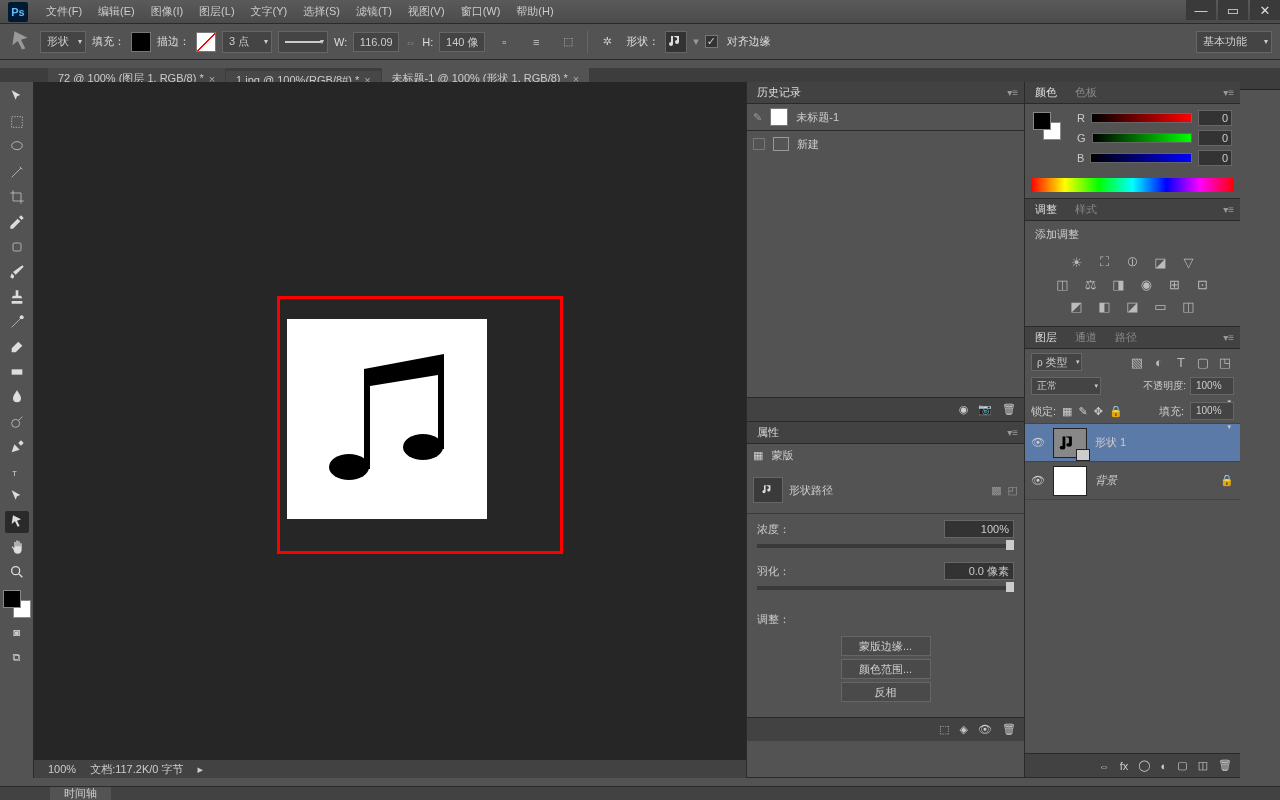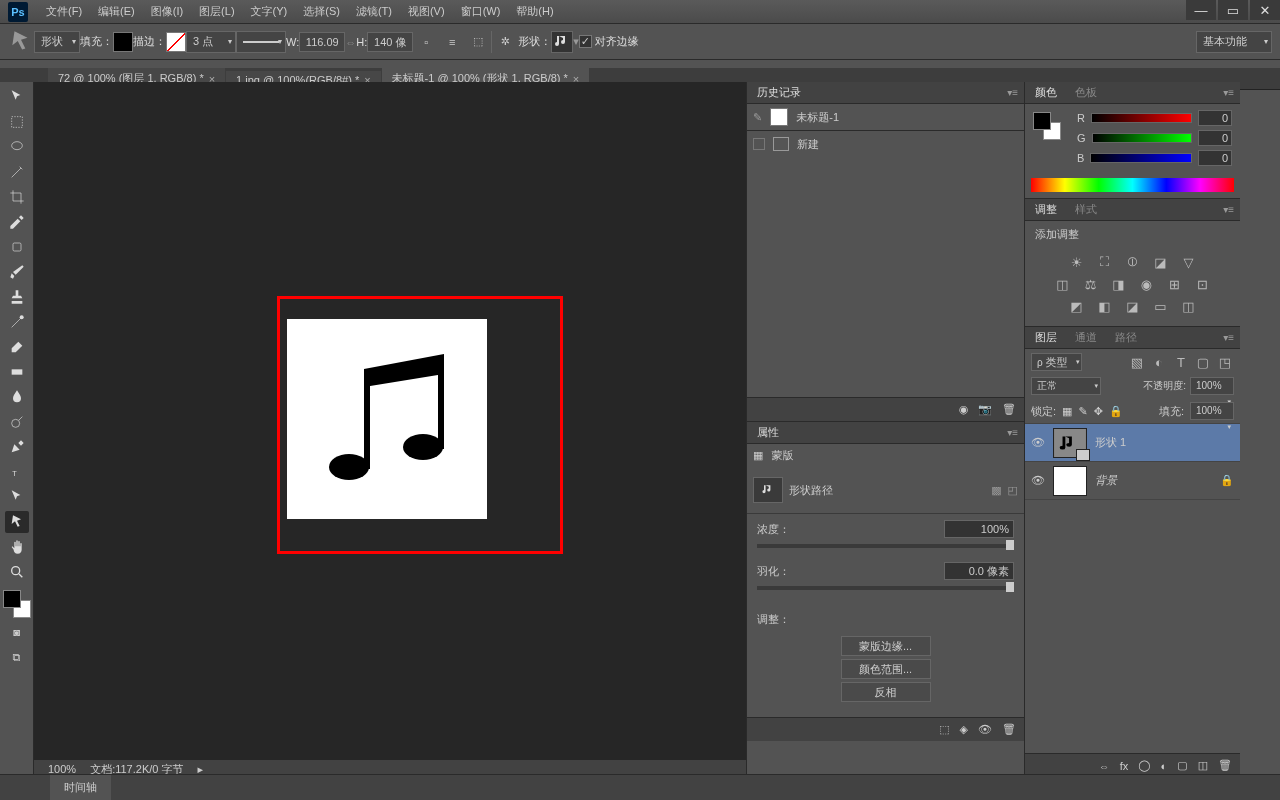--- a/index.html
+++ b/index.html
@@ -2,21 +2,21 @@
 <html><head>
 <meta charset="utf-8">
 <style>
 * { margin:0; padding:0; box-sizing:border-box; font-family:"Microsoft YaHei",Tahoma,sans-serif; font-size:11px; color:#ccc; user-select:none; }
 body { background:#535353; width:1280px; height:800px; overflow:hidden; position:relative; }
 .menubar { height:24px; background:linear-gradient(#5a5a5a,#4b4b4b); display:flex; align-items:center; padding:0 8px; border-bottom:1px solid #2a2a2a; }
 .ps-logo { width:20px; height:20px; background:#001a33; color:#5bc0ff; font-weight:bold; font-size:11px; display:flex; align-items:center; justify-content:center; border-radius:2px; margin-right:10px; }
 .menu-item { padding:0 8px; cursor:default; }
 .win-controls { position:absolute; right:0; top:0; display:flex; }
 .win-btn { width:30px; height:20px; background:#3a3a3a; margin-left:2px; display:flex; align-items:center; justify-content:center; color:#ddd; font-size:13px; }
-.optbar { height:36px; background:#535353; border-bottom:1px solid #2a2a2a; display:flex; align-items:center; padding:0 8px; position:relative; }
+.optbar { height:36px; background:#535353; border-bottom:1px solid #2a2a2a; display:flex; align-items:center; padding:0 8px; gap:6px; position:relative; }
 .opt-icon { width:26px; height:26px; display:flex; align-items:center; justify-content:center; }
 .opt-dd { height:22px; background:#444; border:1px solid #666; padding:0 16px 0 6px; display:flex; align-items:center; position:relative; }
 .opt-dd::after { content:"▾"; position:absolute; right:3px; font-size:8px; }
 .opt-label { color:#ddd; }
 .opt-sw { width:20px; height:20px; background:#000; border:1px solid #777; }
 .opt-sw2 { width:20px; height:20px; background:linear-gradient(135deg,#fff 48%,red 48%,red 54%,#fff 54%); border:1px solid #777; }
 .opt-num { width:46px; height:20px; background:#444; border:1px solid #666; text-align:center; line-height:18px; }
 .opt-chk { width:13px; height:13px; background:#333; border:1px solid #777; display:inline-flex; align-items:center; justify-content:center; margin-right:3px; }
 .tabbar { height:22px; background:#3d3d3d; display:flex; align-items:flex-end; padding-left:48px; border-bottom:1px solid #222;margin-top:8px; }
 .doc-tab { padding:3px 10px; background:#474747; color:#ddd; margin-right:1px; font-size:11px; display:flex; align-items:center; gap:5px; }
@@ -65,21 +65,21 @@
 .layer-foot { height:24px; background:#424242; display:flex; align-items:center; justify-content:flex-end; gap:10px; padding:0 8px; color:#aaa; border-top:1px solid #2a2a2a; }
 .prop-row { display:flex; align-items:center; justify-content:space-between; padding:6px 10px; }
 .prop-val { width:70px; height:18px; background:#333; border:1px solid #666; text-align:right; padding-right:4px; line-height:16px; }
 .prop-btn { height:20px; padding:0 14px; background:#4a4a4a; border:1px solid #666; line-height:18px; margin:3px auto; display:block; width:90px; text-align:center; }
 .prop-slider { height:4px; background:#3a3a3a; margin:0 10px 8px; position:relative; }
 .prop-slider::after { content:""; position:absolute; right:0; top:-4px; width:8px; height:10px; background:#ccc; }
 .layer-top { padding:4px 6px; display:flex; align-items:center; gap:4px; }
 .layer-top2 { padding:2px 6px 4px; display:flex; align-items:center; gap:4px; }
 .mini-dd { height:18px; background:#444; border:1px solid #666; padding:0 14px 0 5px; line-height:16px; position:relative; font-size:10px; }
 .mini-dd::after { content:"▾"; position:absolute; right:2px; font-size:7px; }
-.statusbar { position:absolute; left:0; right:0; bottom:0; height:26px; background:#424242; display:flex; align-items:center; border-top:1px solid #2a2a2a; }
+.statusbar { position:absolute; left:0; right:0; bottom:0; height:14px; background:#424242; display:flex; align-items:center; border-top:1px solid #2a2a2a; }
 .status-tab { padding:0 14px; height:100%; display:flex; align-items:center; background:#535353; margin-left:50px; }
 .mask-box { width:30px; height:26px; background:#3a3a3a; border:1px solid #666; display:flex; align-items:center; justify-content:center; margin:6px; }
 .shape-ico { width:22px; height:22px; background:#333; border:1px solid #666; display:flex; align-items:center; justify-content:center; }
 .filler { flex:1; }
 .lock-row { padding:3px 6px; display:flex; align-items:center; gap:6px; font-size:10px; color:#bbb; border-bottom:1px solid #444; }
 </style>
 </head>
 <body>
 
 <div class="menubar">

